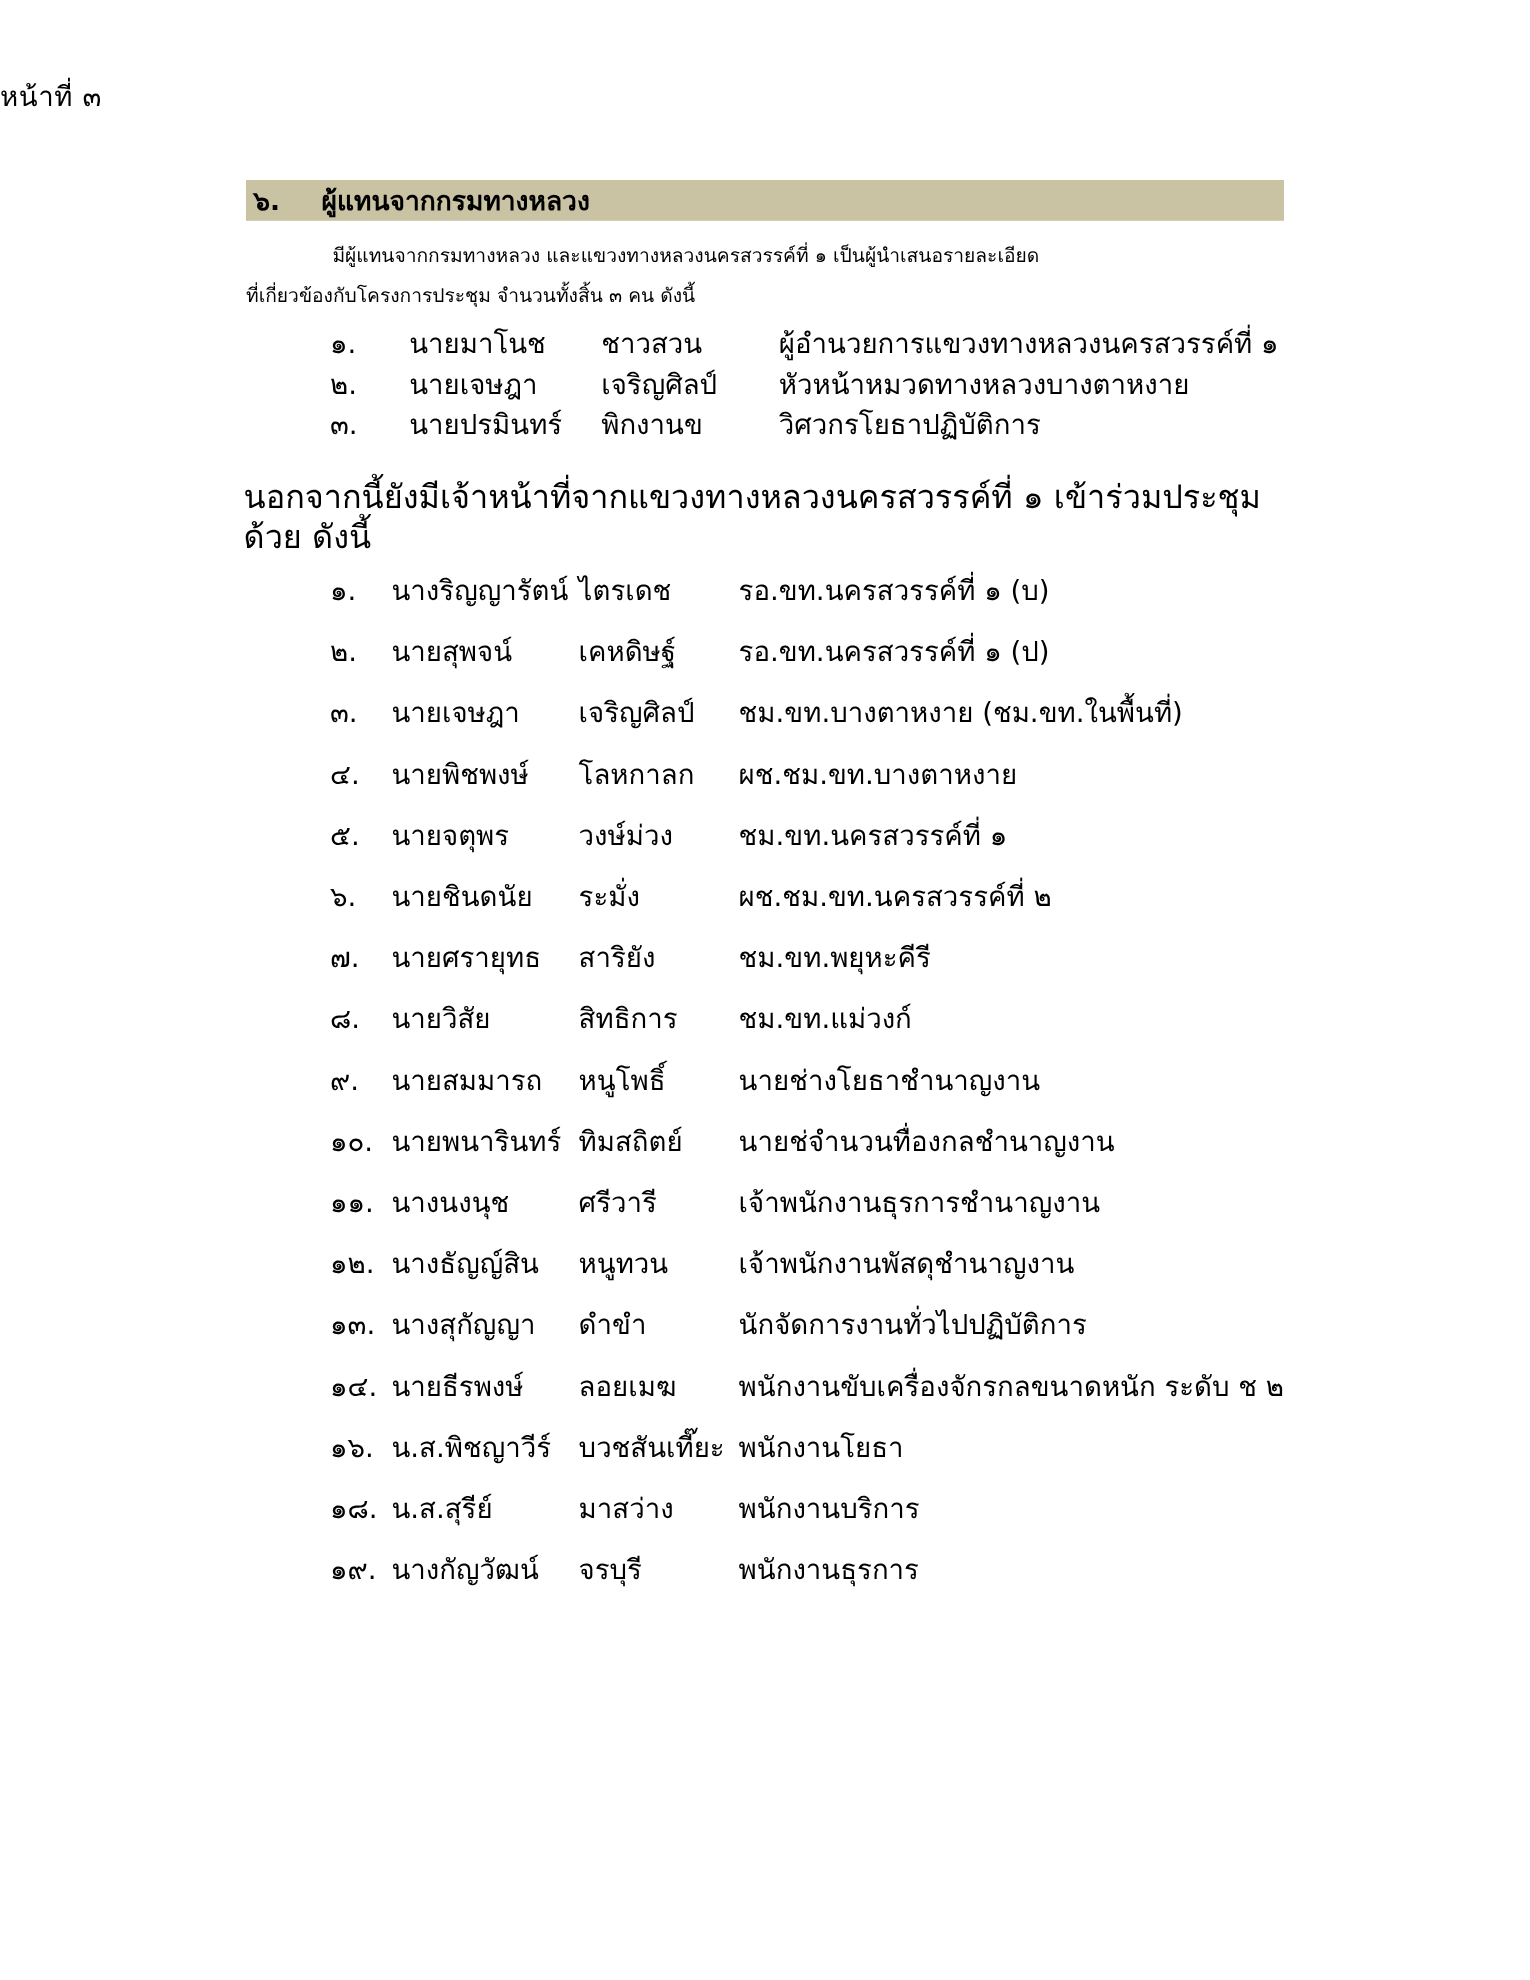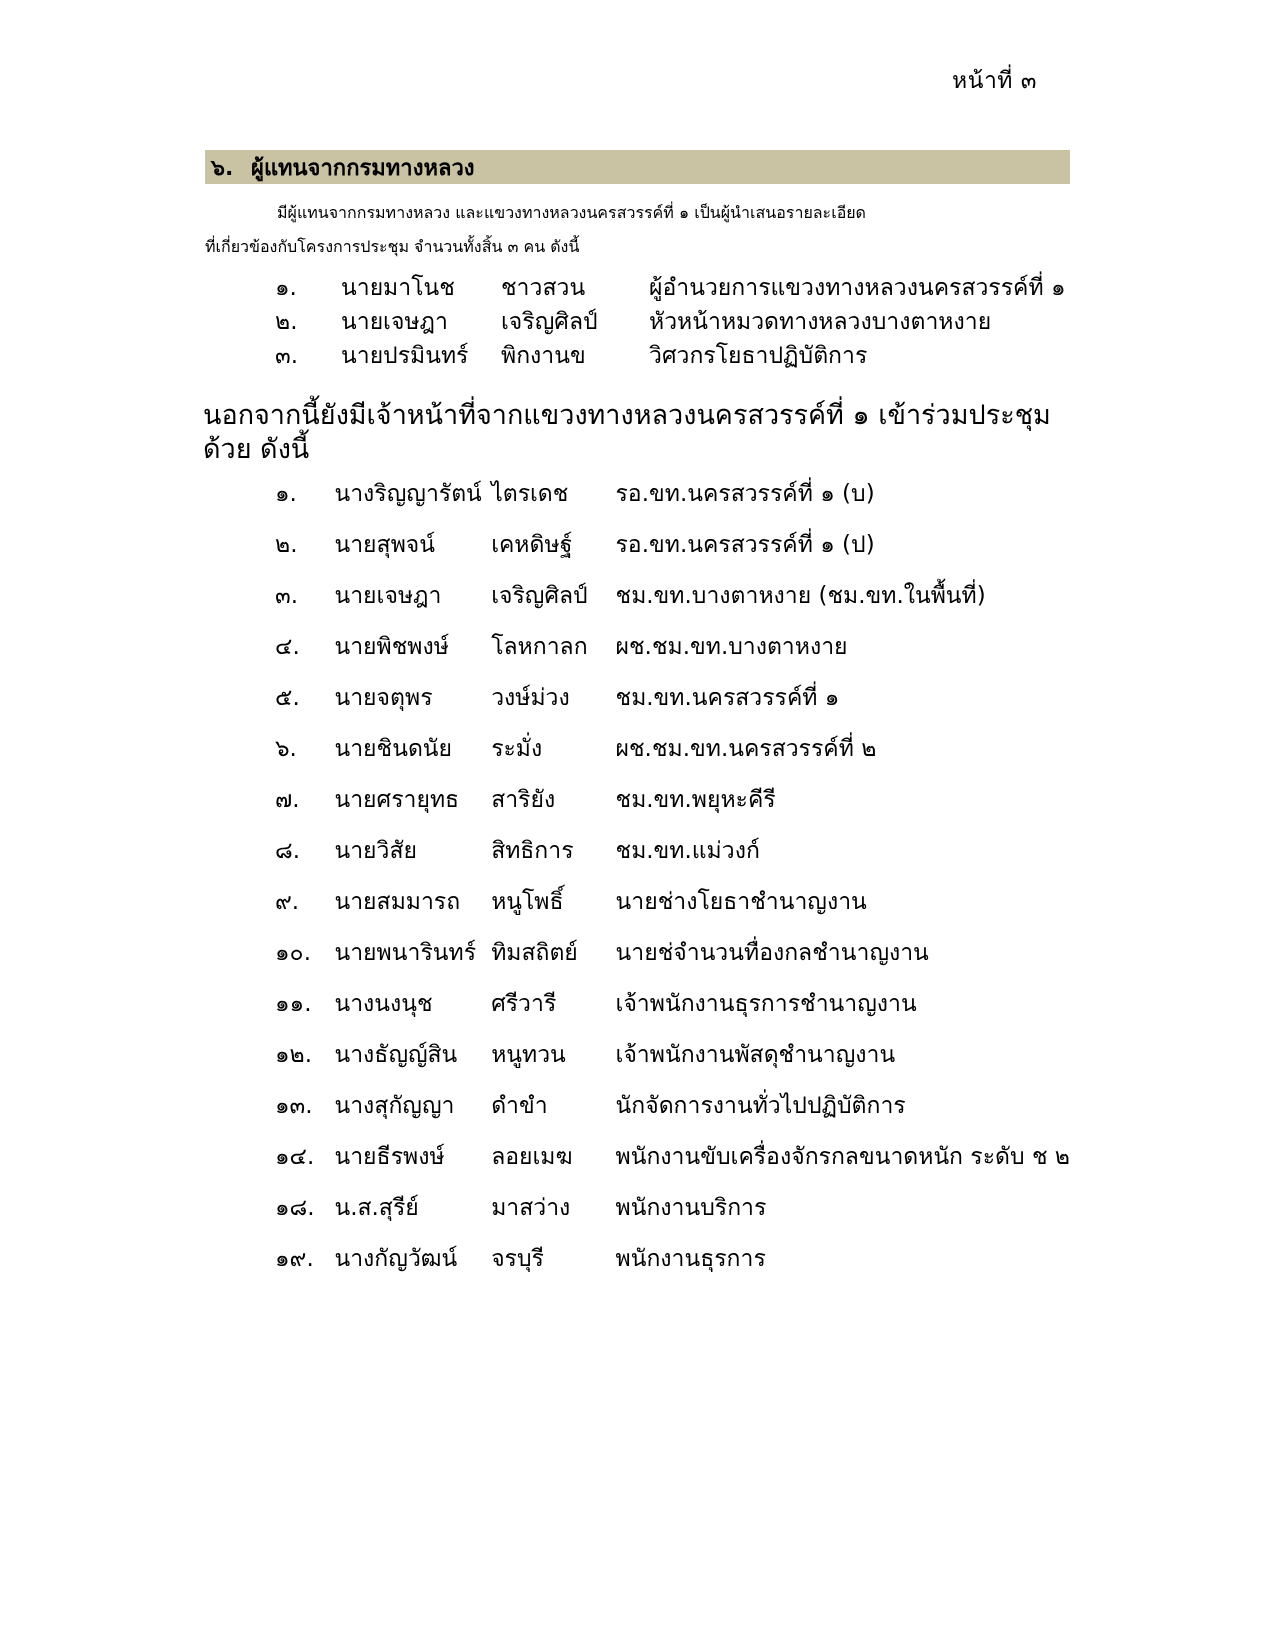--- a/index.html
+++ b/index.html
@@ -20,21 +20,21 @@
     width: 1275px;
     height: 1650px;
     box-sizing: border-box;
     padding: 0;
   }
   .page-header {
     position: absolute;
     top: 62px;
     right: 0;
     width: 1275px;
-    text-align: right;
+    text-align: left;
     padding-right: 238px;
     box-sizing: border-box;
     font-size: 23px;
     letter-spacing: 0.5px;
   }
   .content {
     position: absolute;
     top: 150px;
     left: 0;
     width: 1275px;
@@ -52,20 +52,21 @@
     padding-left: 6px;
     box-sizing: border-box;
     width: 100%;
   }
   .section-bar .num {
     width: 40px;
     flex: 0 0 40px;
   }
   .section-bar .ttl {
     flex: 1 1 auto;
+    margin-left: 17px;
   }
   .para {
     font-size: 16px;
     line-height: 34px;
     margin-top: 12px;
     text-align: left;
   }
   .para .indent {
     display: inline-block;
     width: 72px;
@@ -245,20 +246,26 @@
           <td class="sn">ดำขำ</td>
           <td class="ps">นักจัดการงานทั่วไปปฏิบัติการ</td>
         </tr>
         <tr>
           <td class="idx">๑๔.</td>
           <td class="nm">นายธีรพงษ์</td>
           <td class="sn">ลอยเมฆ</td>
           <td class="ps">พนักงานขับเครื่องจักรกลขนาดหนัก ระดับ ช ๒</td>
         </tr>
         <tr>
+          <td class="idx">๑๖.</td>
+          <td class="nm">น.ส.พิชญาวีร์</td>
+          <td class="sn">บวชสันเที๊ยะ</td>
+          <td class="ps">พนักงานโยธา</td>
+        </tr>
+        <tr>
           <td class="idx">๑๘.</td>
           <td class="nm">น.ส.สุรีย์</td>
           <td class="sn">มาสว่าง</td>
           <td class="ps">พนักงานบริการ</td>
         </tr>
         <tr>
           <td class="idx">๑๙.</td>
           <td class="nm">นางกัญวัฒน์</td>
           <td class="sn">จรบุรี</td>
           <td class="ps">พนักงานธุรการ</td>

